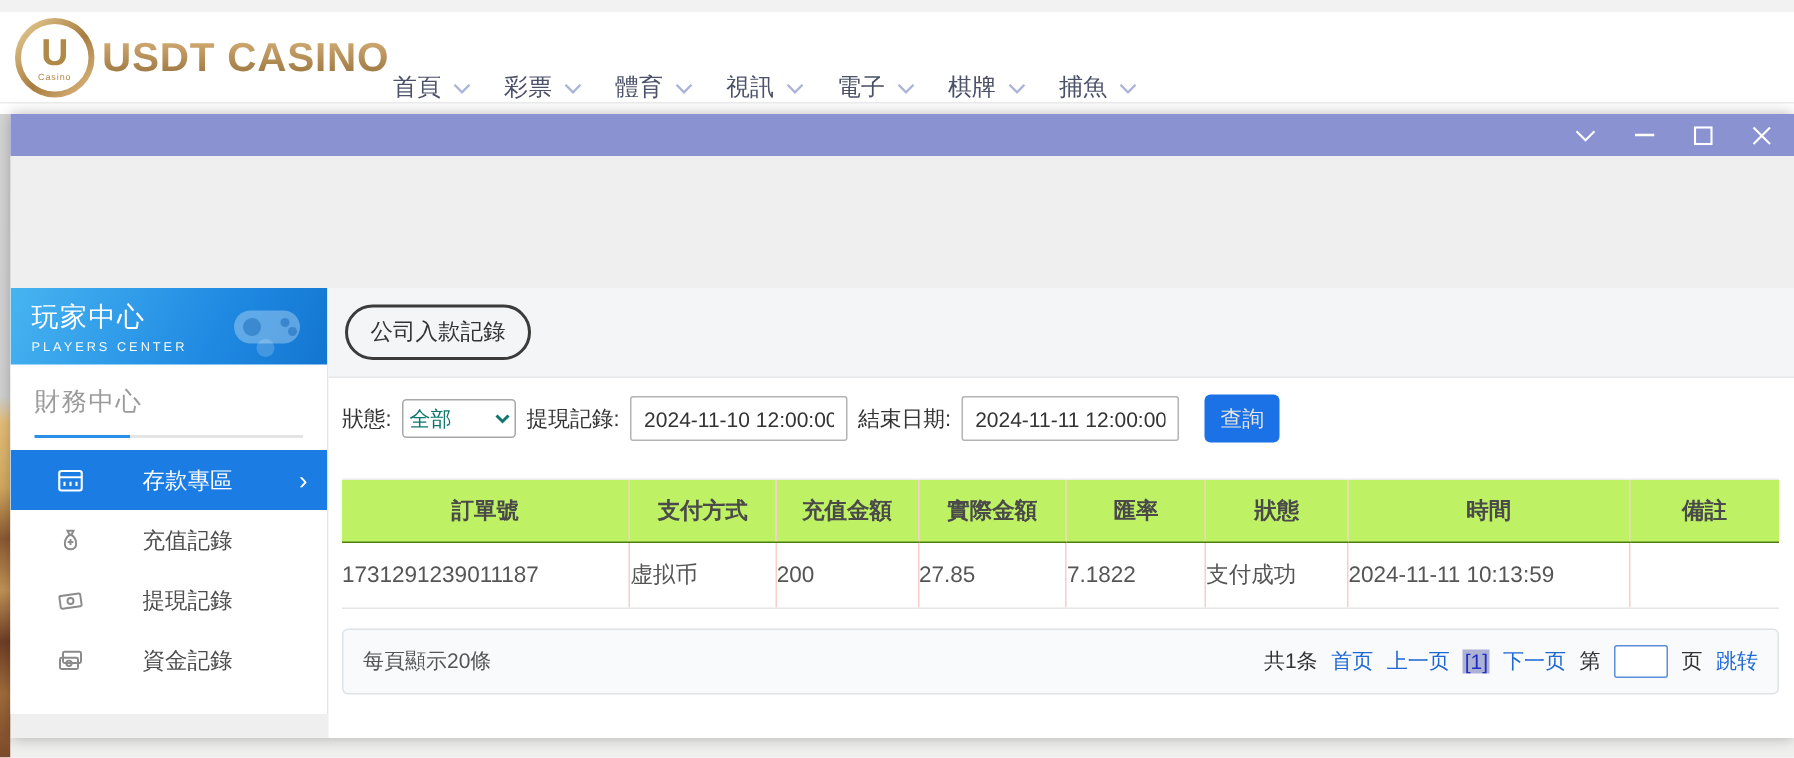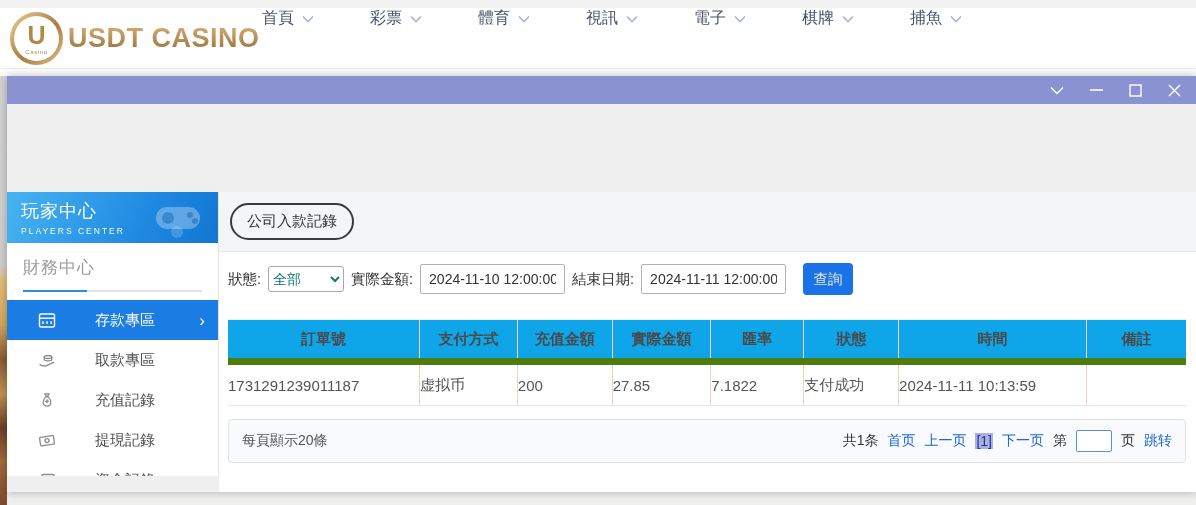--- a/index.html
+++ b/index.html
@@ -10,21 +10,21 @@
 
   
   .navbar { position:absolute; left:0; top:8px; width:100%; height:61px; background:#fff; border-bottom:1px solid #ececec; }
   .brand { position:absolute; left:10px; top:4px; display:flex; align-items:center; gap:5px; cursor:pointer; }
   .logo-circle { width:53px; height:53px; border-radius:50%; background:linear-gradient(135deg,#ecd49b,#a87c3f 55%,#e3c188); display:flex; align-items:center; justify-content:center; }
   .logo-inner { width:45px; height:45px; border-radius:50%; background:#fff; display:flex; flex-direction:column; align-items:center; justify-content:center; line-height:1; }
   .logo-u { font-size:25px; font-weight:bold; color:#b08947; }
   .logo-sub { font-size:6px; color:#b08947; letter-spacing:.6px; margin-top:1px; }
   .brand-name { font-size:27px; font-weight:bold; letter-spacing:.5px;
     background:linear-gradient(#d9b379,#936e39); -webkit-background-clip:text; background-clip:text; color:transparent; }
-  .nav-items { position:absolute; left:262px; top:0; height:61px; display:flex; align-items:flex-start; gap:56px; }
+  .nav-items { position:absolute; left:262px; top:0; height:61px; display:flex; align-items:flex-end; gap:22px; }
   .nav-item { display:flex; align-items:center; gap:8px; font-size:16px; color:#4a5168; cursor:pointer; white-space:nowrap; }
 
   
   .left-edge { position:absolute; left:0; top:76px; width:7px; height:429px;
     background:linear-gradient(#d4d4d4 0%, #d0d0d0 44%, #e3bd78 48%, #d2a85f 58%, #8a5a33 66%, #c19257 74%, #6e3f26 82%, #a06c3b 90%, #7c4a2a 100%); }
   .bottom-strip { position:absolute; left:7px; top:492px; width:1189px; height:13px; background:#efefee; }
 
   
   .modal { position:absolute; left:7px; top:76px; width:1189px; height:416px; background:#efeff0; box-shadow:0 0 9px rgba(0,0,0,.28); }
   .modal-header { height:28px; background:#8a92d1; display:flex; justify-content:flex-end; align-items:center; gap:23px; padding-right:14px; }
@@ -52,21 +52,21 @@
   .pill { padding:7px 15px; border:2px solid #3b3b3b; border-radius:19px; font-size:15px; color:#333; background:transparent; cursor:pointer; font-family:"Liberation Sans",sans-serif; }
   .pill.active { color:#e0261c; }
   .content { padding:7px 10px 0 9px; }
 
   .filter-row { display:flex; align-items:center; gap:7px; height:40px; font-size:14.5px; color:#333; }
   .filter-row select { width:76px; height:26px; border:1px solid #a8a8a8; border-radius:3px; font-size:14px; color:#0f766e; background:#fff; font-family:"Liberation Sans",sans-serif; }
   .filter-row input { width:145px; height:30px; border:1px solid #b3b3b3; border-radius:2px; font-size:14px; color:#333; padding:0 8px; font-family:"Liberation Sans",sans-serif; }
   .search-btn { margin-left:10px; width:50px; height:32px; background:#1a72e6; color:#e5e5e5; border:none; border-radius:4px; font-size:14.5px; cursor:pointer; font-family:"Liberation Sans",sans-serif; }
 
   table.records { width:100%; margin-top:20px; border-collapse:collapse; table-layout:fixed; }
-  table.records th { height:42px; background:#0ea5e9; color:#4a4a4a; font-size:15px; font-weight:bold; border-bottom:7px solid #4d7c0f; border-top:1px solid #ececec; }
+  table.records th { height:42px; background:#bef264; color:#4a4a4a; font-size:15px; font-weight:bold; border-bottom:1px solid #4d7c0f; border-top:1px solid #ececec; }
   table.records td { height:44px; color:#555; font-size:15px; text-align:left; border-bottom:1px solid #e6e6e6; background:#fff; }
   table.records th + th, table.records td + td { border-left:1px solid #f6cfcb; }
 
   .list-footer { margin-top:13px; height:44px; border:1px solid #dee3e8; border-radius:4px; background:#f9fafb; display:flex; align-items:center; justify-content:space-between; padding:0 13px; }
   .page-size { font-size:14px; color:#555; }
   .pager { display:flex; align-items:center; gap:9px; font-size:14px; color:#333; }
   .pager .plink { color:#2068d4; cursor:pointer; text-decoration:none; }
   .pager .pcurrent { background:#adb2d4; color:#1d2fc4; padding:0 1px; }
   .pager .jump-input { width:36px; height:22px; border:1px solid #5b8fd6; border-radius:2px; font-size:13px; text-align:center; font-family:"Liberation Sans",sans-serif; }
 </style>
@@ -185,30 +185,20 @@
               <line x1="10" y1="10.2" x2="10" y2="13"></line>
               <line x1="14" y1="10.2" x2="14" y2="13"></line>
           </svg>
         </span>
         <span>存款專區</span>
         <span class="menu-arrow">›</span>
       </div>
       <div class="menu-item">
         <span class="mi-icon">
           <svg width="20" height="19" viewBox="0 0 20 19" fill="none" stroke="currentColor" stroke-width="1.3">
-            <ellipse cx="11" cy="6" rx="3.8" ry="1.5"></ellipse>
-            <path d="M7.2 6v2.2c0 .9 1.7 1.6 3.8 1.6s3.8-.7 3.8-1.6V6"></path>
-            <path d="M2.5 13.2c2.6 2 5.6 2.3 8.2.9l6.3-2.9"></path>
-          </svg>
-        </span>
-        <span>取款專區</span>
-      </div>
-      <div class="menu-item">
-        <span class="mi-icon">
-          <svg width="20" height="19" viewBox="0 0 20 19" fill="none" stroke="currentColor" stroke-width="1.3">
             <path d="M8 2.8h4l-1.3 2.7h-1.4z"></path>
             <path d="M10 5.5c-4.2 1.6-5.8 9.7 0 9.7s4.2-8.1 0-9.7z"></path>
             <line x1="10" y1="8.3" x2="10" y2="12.3"></line>
               <line x1="8.1" y1="10.3" x2="11.9" y2="10.3"></line>
           </svg>
         </span>
         <span>充值記錄</span>
       </div>
       <div class="menu-item">
         <span class="mi-icon">
@@ -236,21 +226,21 @@
     <div class="tabstrip">
       <button class="pill">公司入款記錄</button>
     </div>
 
     <div class="content">
       <div class="filter-row">
         <span>狀態:</span>
         <select>
           <option>全部</option>
         </select>
-        <span>實際金額:</span>
+        <span>提現記錄:</span>
         <input type="text" value="2024-11-10 12:00:00" style="">
         <span>結束日期:</span>
         <input type="text" value="2024-11-11 12:00:00" style="">
         <button class="search-btn">查詢</button>
       </div>
 
       <table class="records">
         <colgroup>
           <col style="width:20.0%">
             <col style="width:10.2%">

